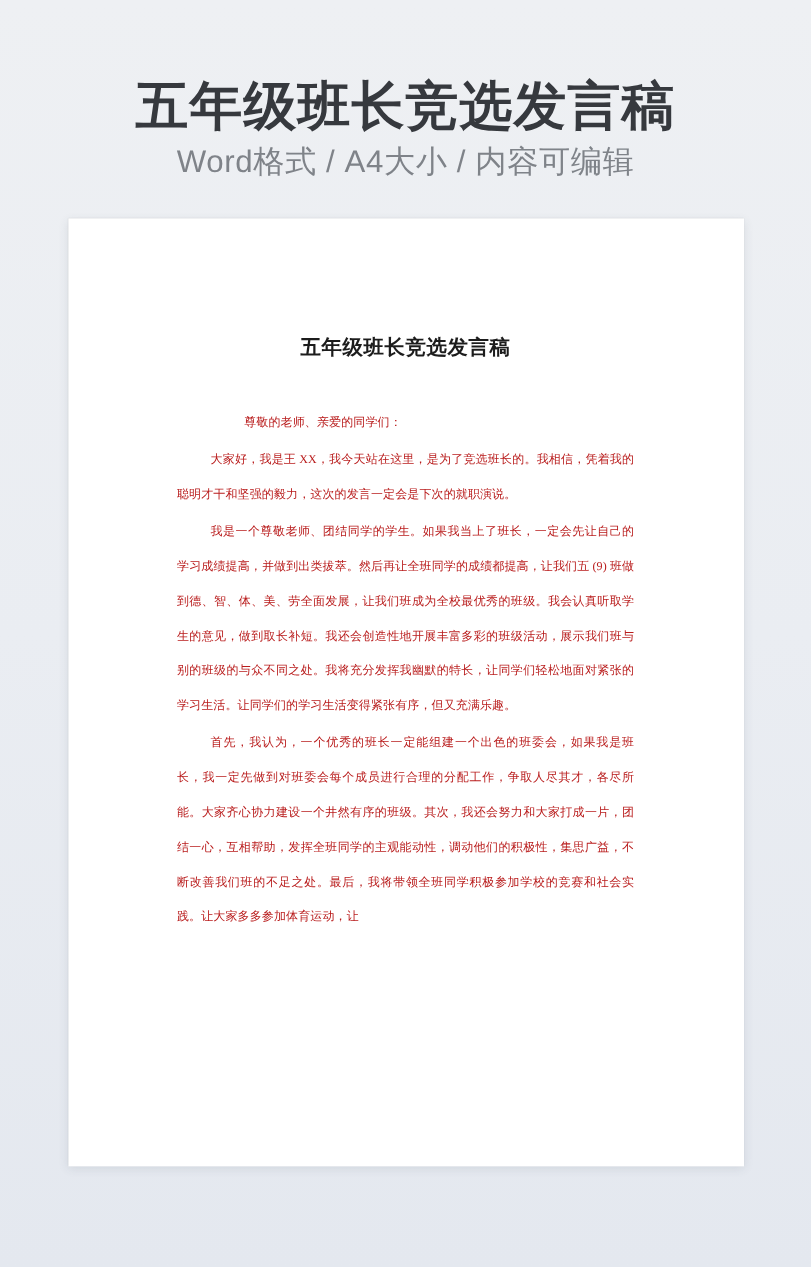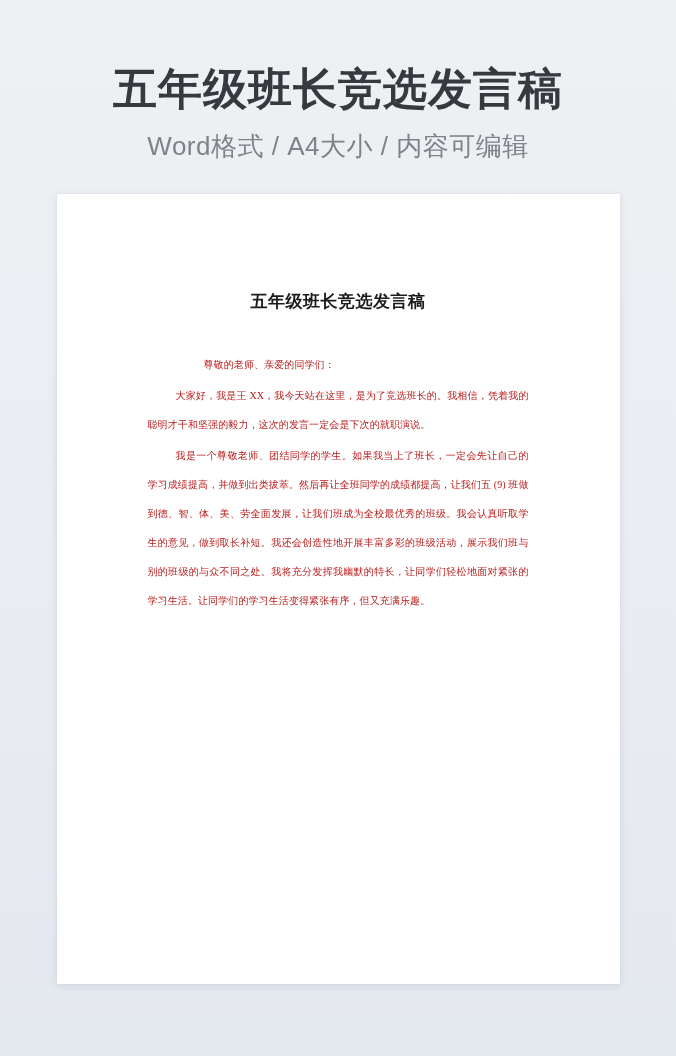--- a/index.html
+++ b/index.html
@@ -19,21 +19,21 @@
   }
   .hero-title {
     font-size: 44px;
     line-height: 44px;
     font-weight: 700;
     color: #36393e;
     letter-spacing: 1px;
     font-family: "Liberation Sans", sans-serif;
   }
   .hero-subtitle {
-    margin-top: 18px;
+    margin-top: 6px;
     font-size: 26px;
     line-height: 34px;
     font-weight: 400;
     color: #7f8389;
     letter-spacing: 0.5px;
   }
   .page {
     width: 563px;
     height: 790px;
     margin: 31px auto 0 auto;
@@ -77,14 +77,15 @@
   <div class="hero-title">五年级班长竞选发言稿</div>
   <div class="hero-subtitle">Word格式 / A4大小 / 内容可编辑</div>
 </div>
 
 <div class="page">
   <div class="doc-title">五年级班长竞选发言稿</div>
   <div class="doc-body">
     <p class="greeting">尊敬的老师、亲爱的同学们：</p>
     <p class="para">大家好，我是王 XX，我今天站在这里，是为了竞选班长的。我相信，凭着我的聪明才干和坚强的毅力，这次的发言一定会是下次的就职演说。</p>
     <p class="para">我是一个尊敬老师、团结同学的学生。如果我当上了班长，一定会先让自己的学习成绩提高，并做到出类拔萃。然后再让全班同学的成绩都提高，让我们五 (9) 班做到德、智、体、美、劳全面发展，让我们班成为全校最优秀的班级。我会认真听取学生的意见，做到取长补短。我还会创造性地开展丰富多彩的班级活动，展示我们班与别的班级的与众不同之处。我将充分发挥我幽默的特长，让同学们轻松地面对紧张的学习生活。让同学们的学习生活变得紧张有序，但又充满乐趣。</p>
+    <p class="para">首先，我认为，一个优秀的班长一定能组建一个出色的班委会，如果我是班长，我一定先做到对班委会每个成员进行合理的分配工作，争取人尽其才，各尽所能。大家齐心协力建设一个井然有序的班级。其次，我还会努力和大家打成一片，团结一心，互相帮助，发挥全班同学的主观能动性，调动他们的积极性，集思广益，不断改善我们班的不足之处。最后，我将带领全班同学积极参加学校的竞赛和社会实践。让大家多多参加体育运动，让</p>
   </div>
 </div>
 
 </body></html>

